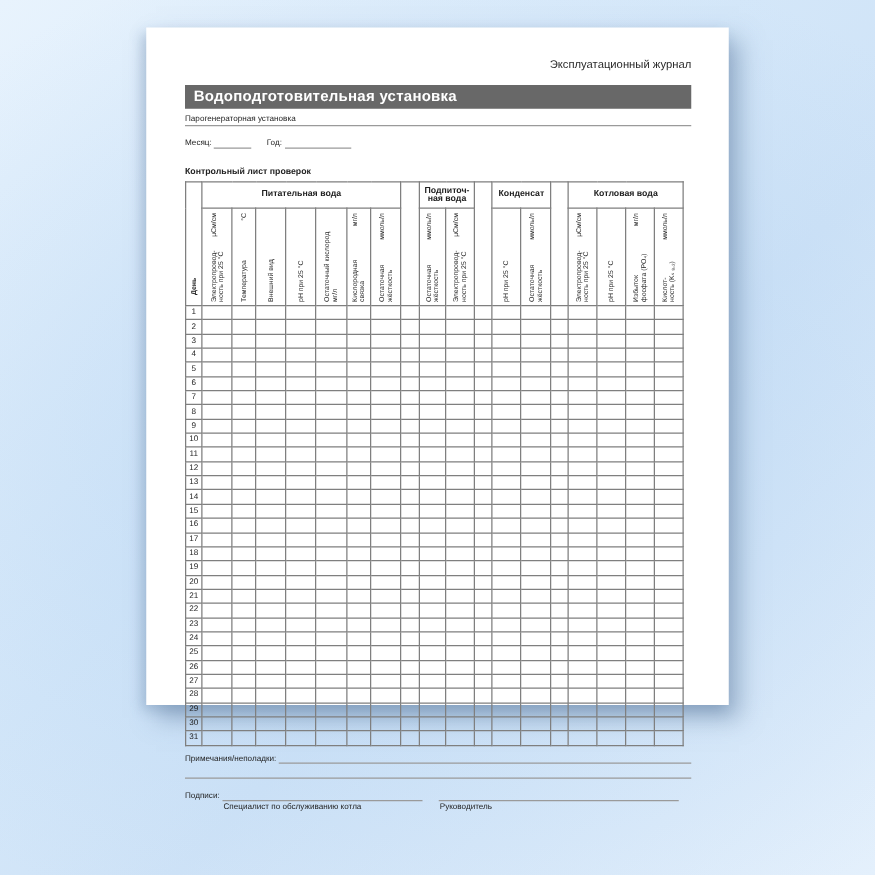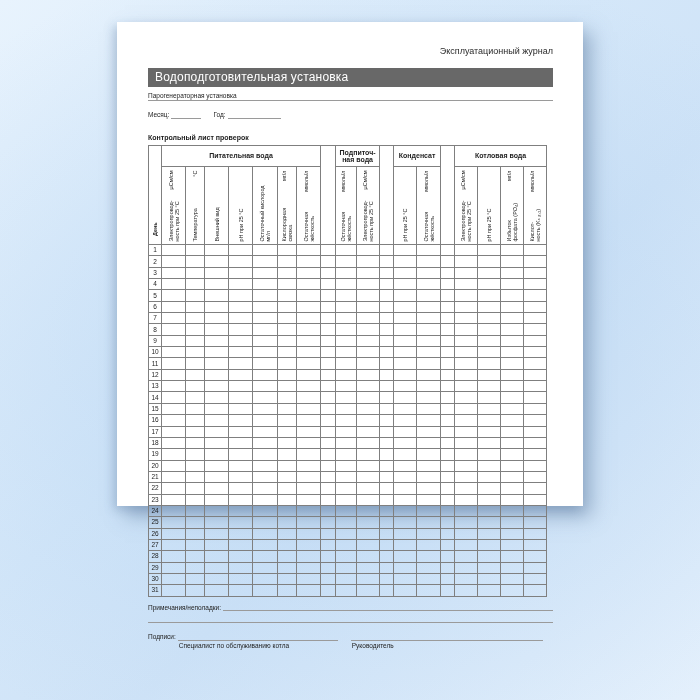--- a/index.html
+++ b/index.html
@@ -5,32 +5,32 @@
   html,body{margin:0;padding:0;}
   body{
     width:700px;height:700px;overflow:hidden;position:relative;
     font-family:"Liberation Sans","DejaVu Sans",sans-serif;
     background:
       radial-gradient(130% 95% at 50% 52%, rgba(170,205,240,.45) 0%, rgba(214,233,250,0) 62%),
       linear-gradient(135deg,#e8f3fd 0%,#d4e7f9 42%,#cfe3f7 60%,#e4f0fc 100%);
     color:var(--text,#222);
   }
   .page{
-    position:absolute;left:117px;top:22px;width:466px;height:484px;
+    position:absolute;left:117px;top:22px;width:466px;height:542px;
     background:var(--page-bg,#fff);
     box-shadow:-4px 4px 9px rgba(100,130,165,.30), 8px 10px 18px rgba(90,120,155,.50);
   }
   .content{position:absolute;left:31px;top:0;width:405px;}
 
   .doc-type{margin-top:24px;text-align:right;font-size:9px;color:#2a2a2a;line-height:10px;}
 
   .banner{
     margin-top:12px;height:19px;line-height:19px;box-sizing:border-box;
     background:var(--banner-bg,#686868);color:var(--banner-text,#fff);
-    font-weight:normal;font-size:12px;padding-left:7px;letter-spacing:.2px;
+    font-weight:bold;font-size:12px;padding-left:7px;letter-spacing:.2px;
   }
 
   .sub-row{margin-top:5px;font-size:6.5px;line-height:7px;padding-bottom:1px;
     border-bottom:1px solid var(--rule-line,#9a9a9a);}
 
   .month-row{margin-top:10px;font-size:6.5px;line-height:8px;display:flex;align-items:flex-end;}
   .u-line{display:inline-block;border-bottom:1px solid var(--rule-line,#9a9a9a);height:7px;}
   .u-month{width:30px;margin-left:2px;}
   .u-year{width:53px;margin-left:2px;}
   .year-label{margin-left:12px;}

